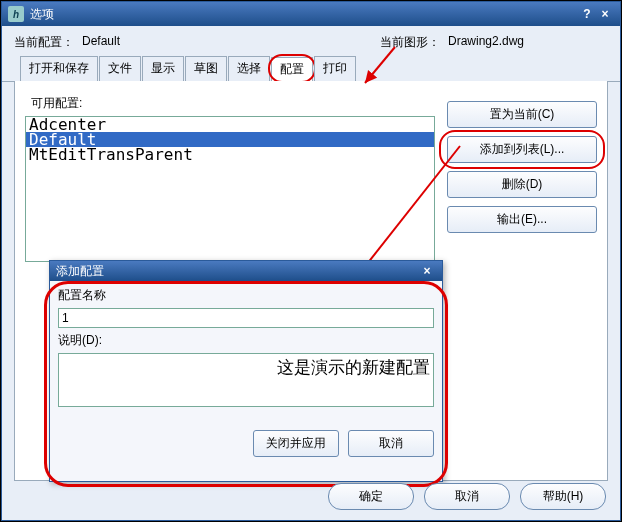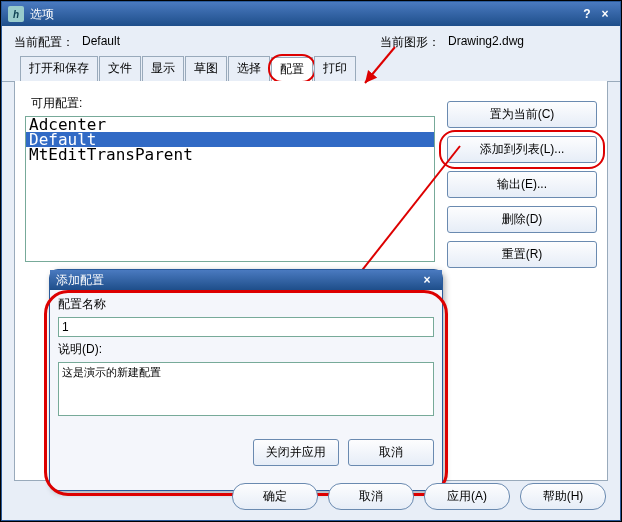--- a/index.html
+++ b/index.html
@@ -33,21 +33,21 @@
 .ring2 { position: absolute; border: 2px solid #d00; border-radius: 16px; pointer-events: none; }
 
 .bottombar { position: absolute; right: 14px; bottom: 10px; display: flex; gap: 10px; }
 .bottombar .btn { width: 86px; border-radius: 13px; }
 
 .dlg { position: absolute; left: 46px; top: 254px; width: 394px; background: #f4f6fb; border: 1px solid #2a5a9a; box-shadow: 2px 2px 6px rgba(0,0,0,.3); }
 .dlg .titlebar { height: 20px; font-size: 12px; }
 .dlg .body { padding: 6px 8px 24px 8px; }
 .dlg .fld { margin-bottom: 4px; }
 .dlg input[type=text] { width: 100%; border: 1px solid #7a9; padding: 2px 3px; font-size: 12px; }
-.dlg textarea { width: 100%; height: 54px; border: 1px solid #7a9; padding: 2px 3px; font-size: 11px; resize: none; font-family: inherit; }
+.dlg textarea { width: 100%; height: 54px; border: 1px solid #7a9; padding: 2px 3px; font-size: 17px; resize: none; font-family: inherit; text-align: right; }
 .dlg .btns { text-align: right; margin-top: 20px; }
 .dlg .btns .btn { display: inline-block; width: 86px; margin-left: 6px; }
 .dlgring { position: absolute; border: 3px solid #d00; border-radius: 24px; pointer-events: none; left: -6px; top: 20px; right: -6px; bottom: -6px; }
 
 svg.arrow { position: absolute; pointer-events: none; }
 </style>
 </head>
 <body>
 
 <div class="window">
@@ -84,43 +84,42 @@
       <div class="item sel">Default</div>
       <div class="item">MtEditTransParent</div>
     </div>
 
     <div class="btncol">
       <div class="btn">置为当前(C)</div>
       <div style="position:relative">
         <div class="btn">添加到列表(L)...</div>
         <span class="ring2" style="left:-8px;top:-6px;right:-8px;bottom:-6px;"></span>
       </div>
+      <div class="btn">删除(D)</div>
       <div class="btn">输出(E)...</div>
-      <div class="btn">删除(D)</div>
-      <div class="btn">重置(R)</div>
     </div>
 
     <svg class="arrow" style="left:320px;top:-38px;width:90px;height:46px;">
       <defs>
           <marker id="ah1" markerWidth="8" markerHeight="8" refX="6" refY="3" orient="auto">
             <path d="M0,0 L6,3 L0,6 Z" fill="#d00"></path>
           </marker>
         </defs>
       <path d="M60,4 L30,40" stroke="#d00" stroke-width="2" fill="none" marker-end="url(#ah1)"></path>
     </svg>
     <svg class="arrow" style="left:270px;top:60px;width:190px;height:220px;">
       <defs>
           <marker id="ah2" markerWidth="8" markerHeight="8" refX="6" refY="3" orient="auto">
             <path d="M0,0 L6,3 L0,6 Z" fill="#d00"></path>
           </marker>
         </defs>
       <path d="M175,5 L15,208" stroke="#d00" stroke-width="2" fill="none" marker-end="url(#ah2)"></path>
     </svg>
 
-    <div class="dlg" style="left:34px; top:188px;border-radius:9px;">
+    <div class="dlg" style="left:34px; top:179px;">
       <div class="titlebar">
         <div class="title">添加配置</div>
         <div class="ctl">×</div>
       </div>
       <div class="body">
         <div class="fld">配置名称</div>
         <div class="fld"><input type="text" value="1" style=""></div>
         <div class="fld">说明(D):</div>
         <div class="fld"><textarea style="">这是演示的新建配置</textarea></div>
         <div class="btns">
@@ -129,17 +128,16 @@
         </div>
       </div>
       <span class="dlgring"></span>
     </div>
 
   </div>
 
   <div class="bottombar">
     <div class="btn">确定</div>
     <div class="btn">取消</div>
-    <div class="btn">应用(A)</div>
     <div class="btn">帮助(H)</div>
   </div>
 
 </div>
 
 </body></html>

